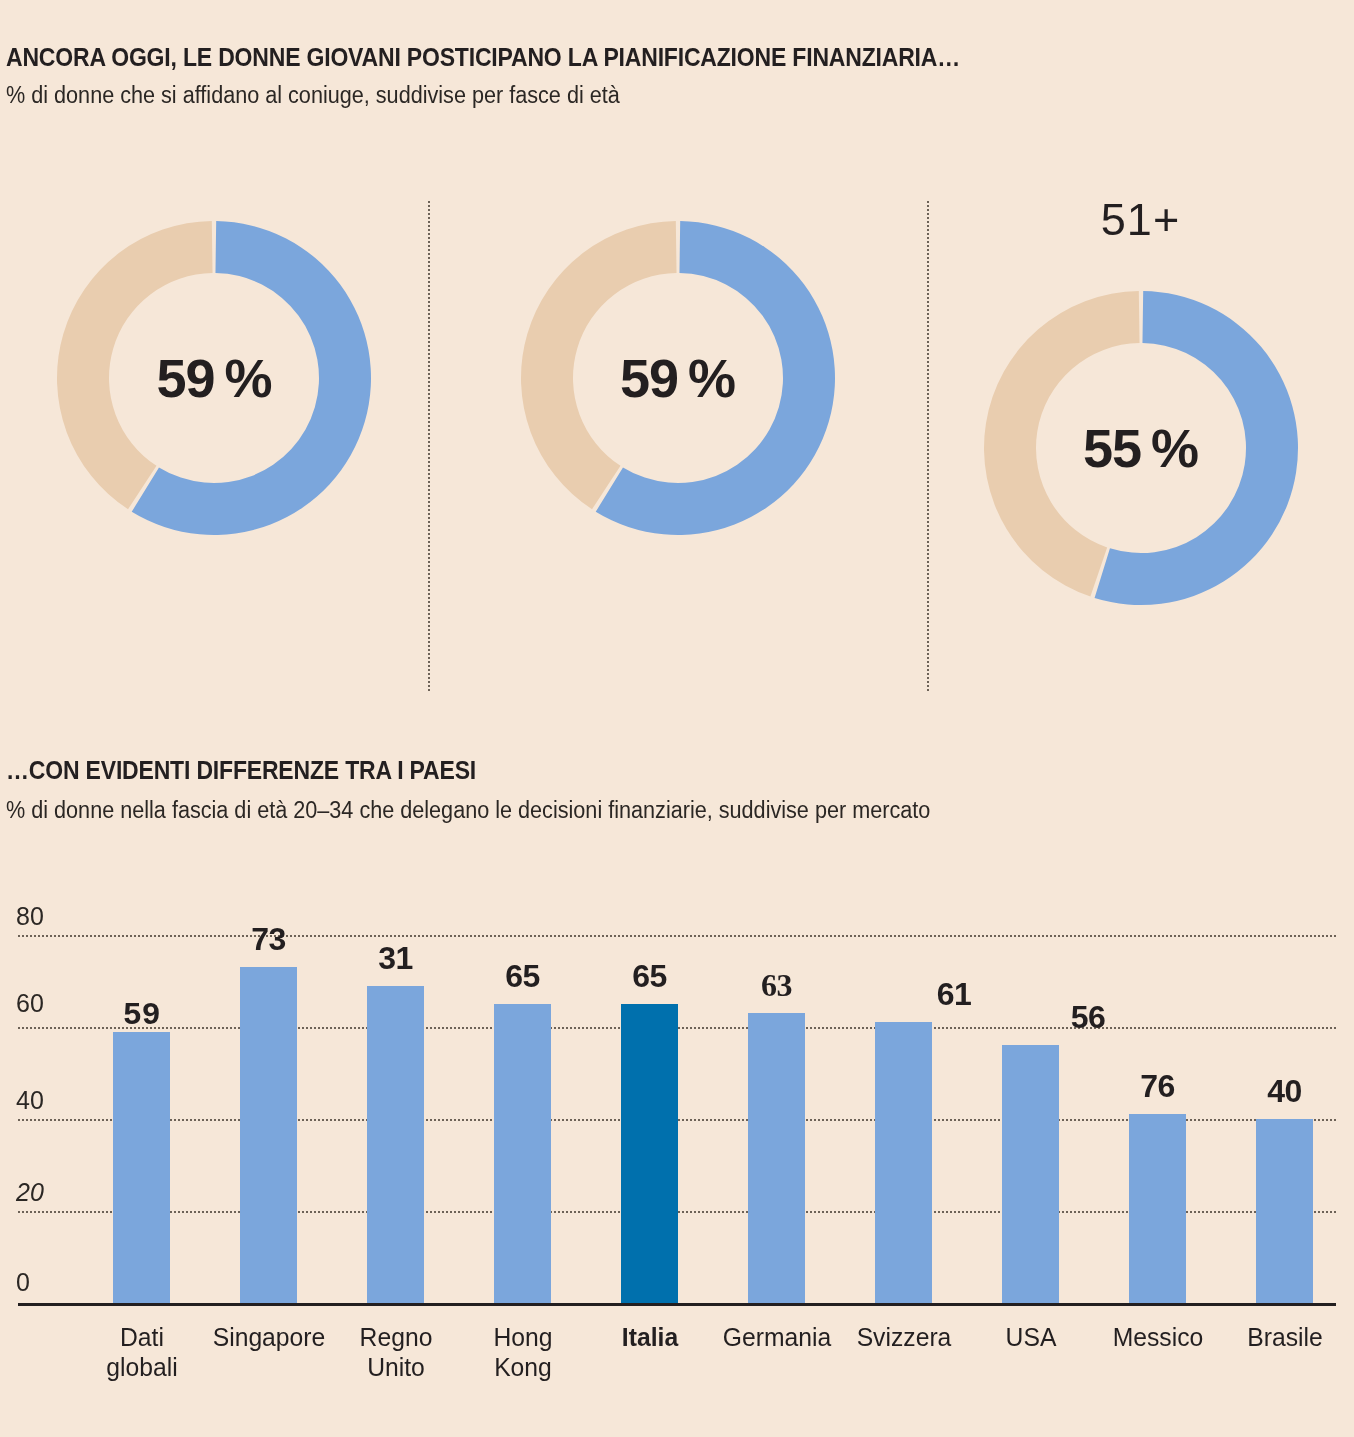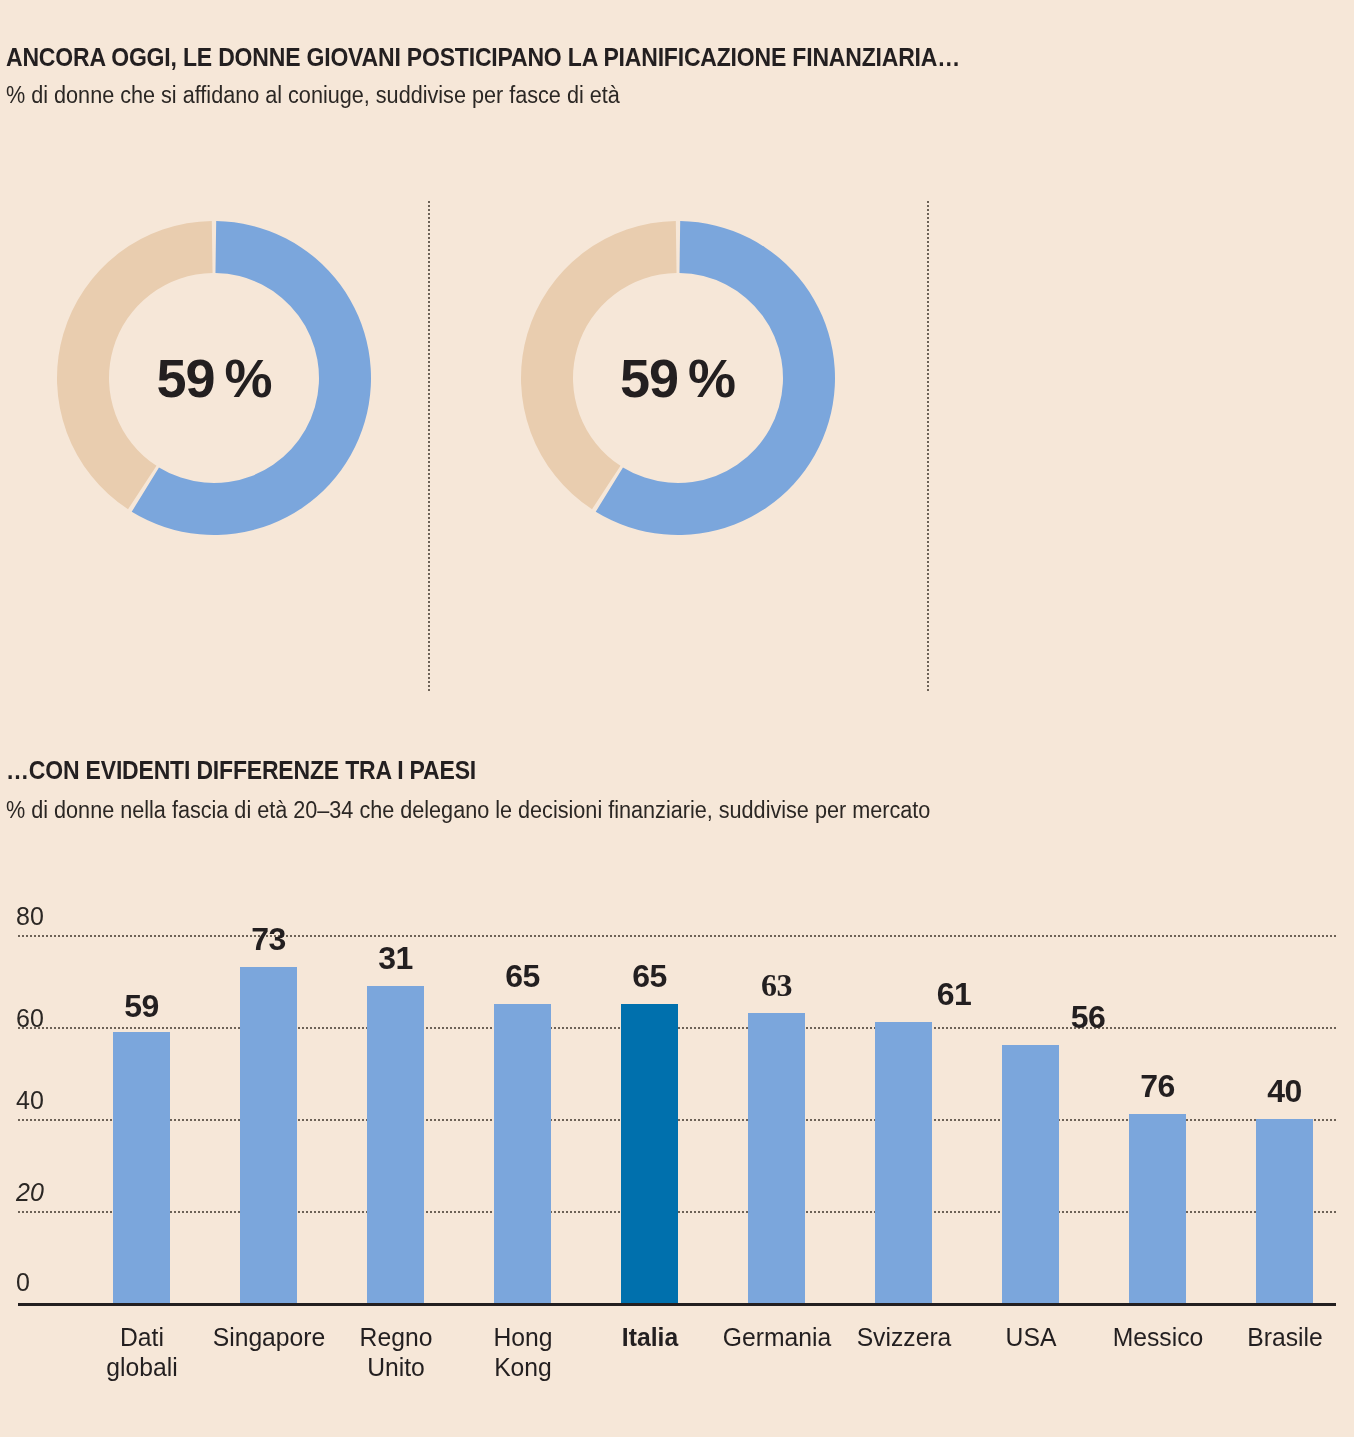--- a/index.html
+++ b/index.html
@@ -185,41 +185,53 @@
       <svg width="330" height="330" viewBox="0 0 330 330">
         <g id="donut-g-1">
             <path d="M 167.19206231324583 8.015303730539244 A 157 157 0 1 1 82.7342127626976 298.7211286604585 L 109.98147987314171 254.43132808502003 A 105 105 0 1 0 166.46602893561027 60.01023497902305 Z" fill="#7ba6dc"></path>
             <path d="M 79.03257391166957 296.37199721305694 A 157 157 0 0 1 162.80793768675417 8.015303730539244 L 163.53397106438973 60.01023497902305 A 105 105 0 0 0 107.5058615332822 252.86025291319095 Z" fill="#e9cdaf"></path>
           </g>
       </svg>
       <div class="donut-center">59 %</div>
     </div>
   </div>
 
+  <div class="donut-cell c2">
+    <div class="donut-label">51+</div>
+    <div class="donut-wrap">
+      <svg width="330" height="330" viewBox="0 0 330 330">
+        <g id="donut-g-2">
+            <path d="M 167.19206231324583 8.015303730539244 A 157 157 0 1 1 118.57383614308472 314.978702853208 L 133.95065474537512 265.3042280228461 A 105 105 0 1 0 166.46602893561027 60.01023497902305 Z" fill="#7ba6dc"></path>
+            <path d="M 114.40428584880974 313.6239338381643 A 157 157 0 0 1 162.80793768675417 8.015303730539244 L 163.53397106438973 60.01023497902305 A 105 105 0 0 0 131.16210200079632 264.3981723121481 Z" fill="#e9cdaf"></path>
+          </g>
+      </svg>
+      <div class="donut-center">55 %</div>
+    </div>
+  </div>
 </div>
 
 <div id="head-block2">
   <div class="sect-title">…CON EVIDENTI DIFFERENZE TRA I PAESI</div>
   <div class="sect-sub">% di donne nella fascia di età 20–34 che delegano le decisioni finanziarie, suddivise per mercato</div>
 </div>
 
 <div id="bar-chart">
   <div id="plot">
       <div class="ytick" style="top: 421px;">0</div>
       <div class="gridline" style="top: 331px;"></div>
       <div class="ytick" style="top: 331px; font-style: italic;">20</div>
       <div class="gridline" style="top: 239px;"></div>
       <div class="ytick" style="top: 239px;">40</div>
       <div class="gridline" style="top: 147px;"></div>
-      <div class="ytick" style="top: 157px;">60</div>
+      <div class="ytick" style="top: 142px;">60</div>
       <div class="gridline" style="top: 55px;"></div>
       <div class="ytick" style="top: 55px;">80</div>
       <div class="axis-line" style="top: 423px;"></div>
       <div class="bar" style="left: 113px; height: 271.4px; bottom: 0px;"></div>
-      <div class="bar-value" style="left: 81.5px; top: 108px;">59</div>
+      <div class="bar-value" style="left: 81.5px; top: 117px; font-family: Liberation Mono, monospace;">59</div>
       <div class="xlabel" style="left: 71.5px; top: 443px;">Dati<br>globali</div>
       <div class="bar" style="left: 240px; height: 335.8px; bottom: 0px;"></div>
       <div class="bar-value" style="left: 208.5px; top: 41.2px;">73</div>
       <div class="xlabel" style="left: 198.5px; top: 443px;">Singapore</div>
       <div class="bar" style="left: 367px; height: 317.4px; bottom: 0px;"></div>
       <div class="bar-value" style="left: 335.5px; top: 59.6px;">31</div>
       <div class="xlabel" style="left: 325.5px; top: 443px;">Regno<br>Unito</div>
       <div class="bar" style="left: 494px; height: 299px; bottom: 0px;"></div>
       <div class="bar-value" style="left: 462.5px; top: 78px;">65</div>
       <div class="xlabel" style="left: 452.5px; top: 443px;">Hong<br>Kong</div>

